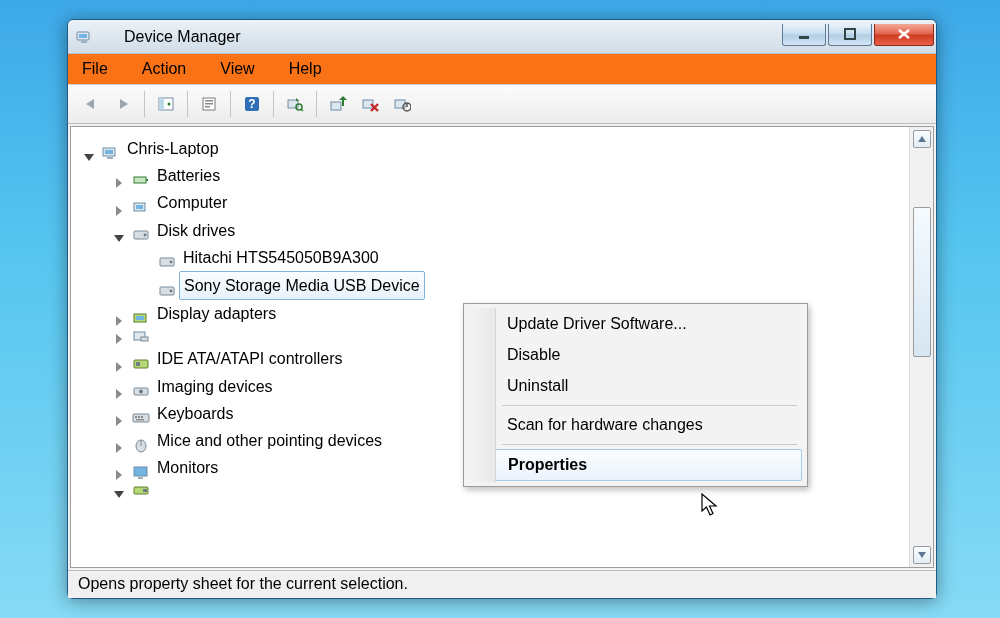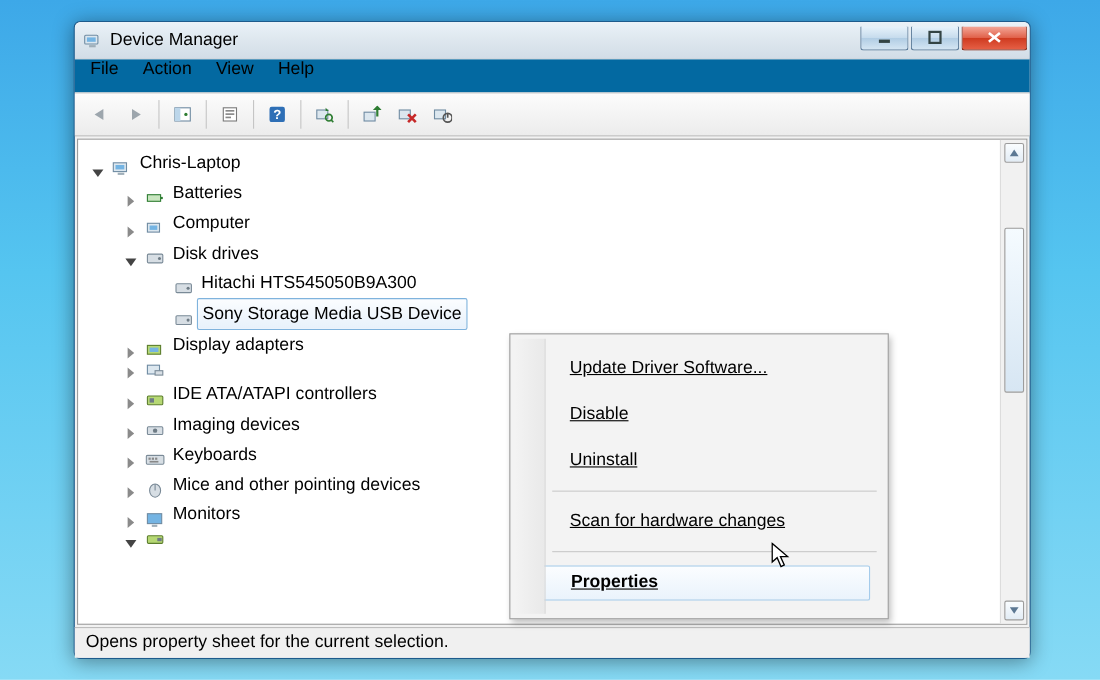--- a/index.html
+++ b/index.html
@@ -11,30 +11,30 @@
 }
 .window {
   position: absolute; top: 19px; left: 67px; width: 870px; height: 580px;
   background: #f2f2f2; border: 1px solid #1d5b8c; border-radius: 6px;
   box-shadow: 0 2px 18px rgba(0,0,0,.4);
   display: flex; flex-direction: column;
 }
 .titlebar {
   height: 34px; display: flex; align-items: center; padding: 0 2px 0 8px;
   background: linear-gradient(180deg, #eaf2f8 0%, #dfe8ef 45%, #d2dde7 100%);
-  border-bottom: 1px solid #b7c4cf; border-radius: 6px 6px 0 0;
+  border-bottom: 1px solid #b7c4cf; border-radius: 6px 6px 0 0; gap: 24px;
 }
 .title-icon { width:18px; height:18px; margin-right:6px; display:flex; align-items:center; justify-content:center}
 .title-text { font-size:16px; color:#000; flex:1; }
 .win-btns { display:flex; gap:2px; align-items:flex-start; margin-top:-4px; }
 .win-btn { width:44px; height:22px; border:1px solid #5b7b99; border-top:none;
   background: linear-gradient(180deg,#e8f3fb,#c7dced 48%,#b1cde4 52%,#d5e6f3);
   border-radius:0 0 3px 3px; display:flex; align-items:center; justify-content:center; }
 .win-btn.close { width:60px; background: linear-gradient(180deg,#f3a899,#e1634c 48%,#cf3b20 52%,#e66046); border-color:#8c2b18;}
-.menubar { height:30px; display:flex; align-items:flex-start; gap:22px; padding:0 14px; background:#0369a1;}
+.menubar { height:30px; display:flex; align-items:center; gap:34px; padding:0 14px; background:#f97316;}
 .menu-item { color:#000; font-size:16px; }
 .toolbar { height:40px; display:flex; align-items:center; gap:6px; padding:3px 10px; background:linear-gradient(#fcfcfc,#ececec); border-top:1px solid #cfcfcf; border-bottom:1px solid #bdbdbd; }
 .tool-btn { width:26px; height:26px; border:1px solid transparent; border-radius:3px; display:flex; align-items:center; justify-content:center;}
 .sep { width:1px; height:26px; background:#c5c5c5; margin:0 2px;}
 .content-wrap { flex:1; display:flex; border:1px solid #9c9c9c; margin:2px; background:#fff; position:relative; overflow:hidden;}
 .tree { flex:1; padding:8px 4px 8px 8px; font-size:16px; color:#000; line-height:1.7; overflow:hidden;}
 .node { display:flex; align-items:flex-end; white-space:nowrap; }
 .expander { width:12px; height:12px; margin-right:4px; display:inline-flex; align-items:center; justify-content:center; }
 .exp-closed::before { content:""; border-left:6px solid #8a8a8a; border-top:5px solid transparent; border-bottom:5px solid transparent; display:inline-block;}
 .exp-open::before { content:""; width:0;height:0; border-top:7px solid #444; border-left:5px solid transparent; border-right:5px solid transparent; display:inline-block; transform:translateY(1px);}
@@ -46,21 +46,21 @@
 .scrollbar { width:24px; background:#f1f1f1; border-left:1px solid #dcdcdc; position:relative;}
 .scroll-arrow { position:absolute; left:3px; width:18px; height:18px; border:1px solid #9c9c9c; border-radius:2px; background:linear-gradient(#fafdff,#e2ecf5); display:flex; align-items:center; justify-content:center;}
 .scroll-arrow.up{top:3px;} .scroll-arrow.down{bottom:3px;}
 .scroll-thumb { position:absolute; left:3px; top:80px; width:18px; height:150px; border:1px solid #9c9c9c; border-radius:2px; background:linear-gradient(#f5fbff,#d7e6f3); }
 .statusbar { height:28px; border-top:1px solid #bdbdbd; background:#f0f0f0; padding:4px 10px; font-size:16px; color:#000; }
 .ctx-menu {
   position:absolute; top:303px; left:463px; width:345px;
   background:#f3f3f3; border:1px solid #9c9c9c; box-shadow:2px 3px 6px rgba(0,0,0,.25);
   padding:4px;
 }
-.ctx-item { padding:6px 10px 6px 38px; margin:12px; font-size:16px; color:#000;text-decoration:underline;}
+.ctx-item { padding:6px 10px 6px 38px; margin:1px; font-size:16px; color:#000;}
 .ctx-sep { height:1px; background:#c9c9c9; margin:4px 6px 4px 34px;}
 .ctx-highlight { border:1px solid #a4cbeb; background:linear-gradient(#fbfdff,#eaf3fc); border-radius:2px; font-weight:600; }
 .ctx-iconcol { position:absolute; left:4px; top:4px; bottom:4px; width:28px; background:linear-gradient(90deg,#f3f3f3,#e9e9e9); border-right:1px solid #d6d6d6; }
 .cursor { position:absolute; top:493px; left:701px; pointer-events:none; }
 svg { display:block; }
 </style>
 </head>
 <body>
 
 <div class="window">

